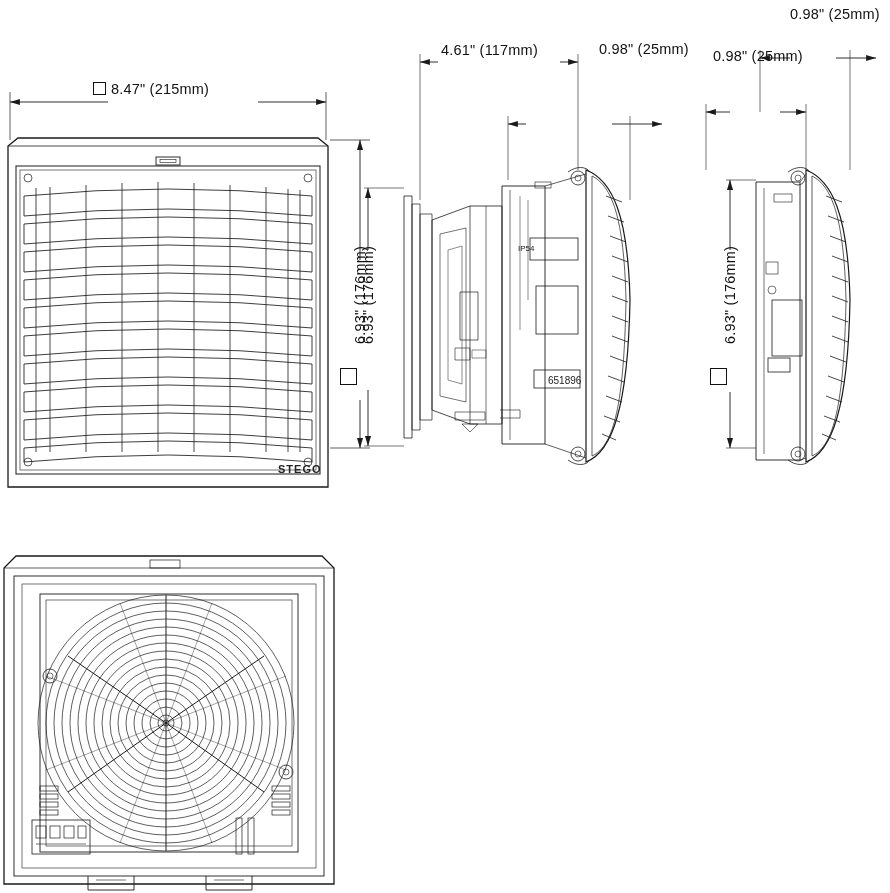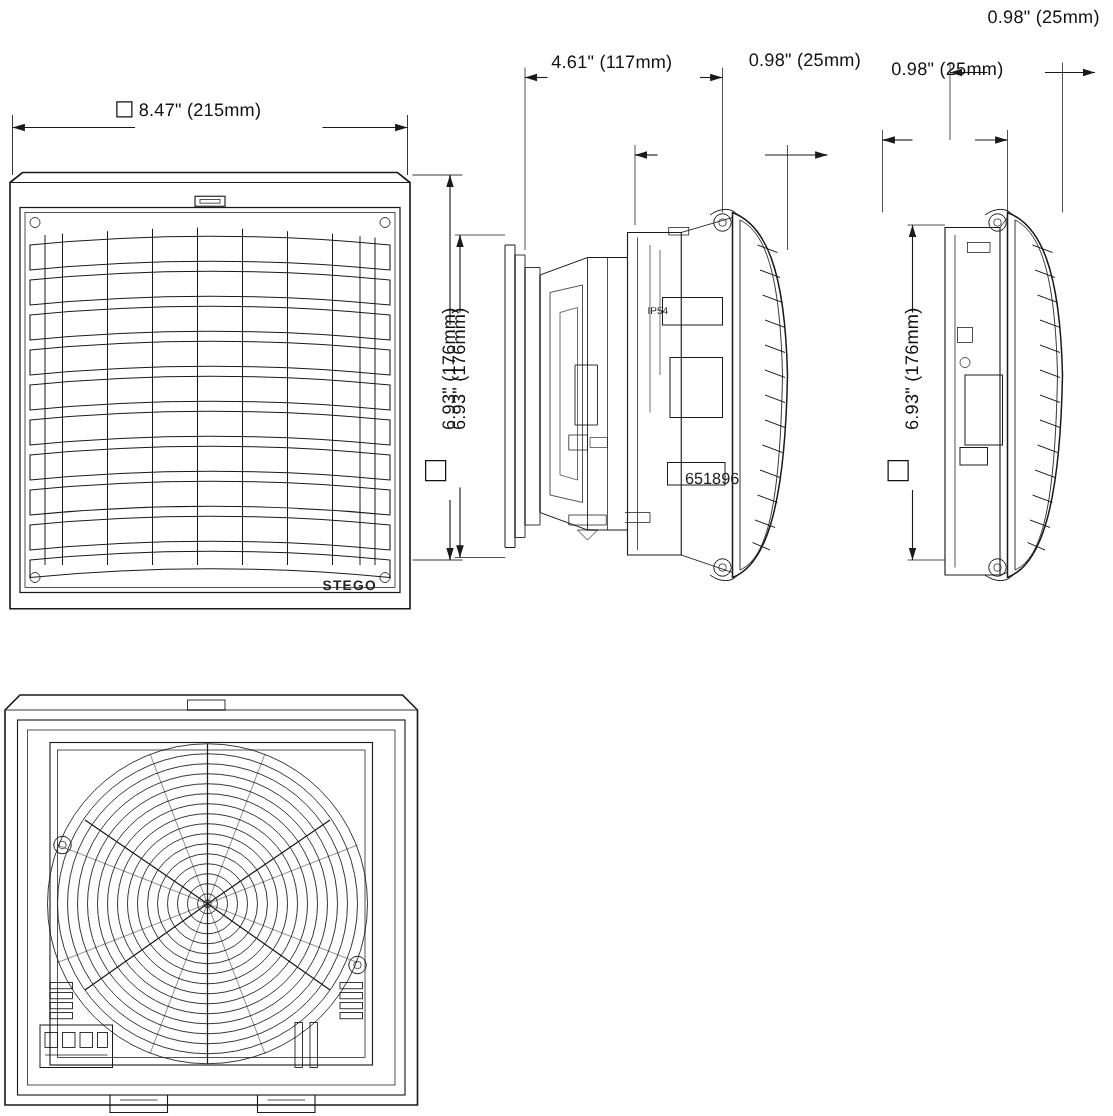--- a/index.html
+++ b/index.html
@@ -389,17 +389,17 @@
   <span>0.98" (25mm)</span>
 </div>
 
 <div class="dim-label vert" style="left:722px; top:344px; transform: rotate(-90deg);">
   <span>6.93" (176mm)</span>
 </div>
 <div style="position:absolute; left:710px; top:368px;">
   <span class="sq-glyph big"></span>
 </div>
 
-<div class="brand" style="left:258px; top:463px;">STEGO</div>
-
-<div class="tiny" style="left:548px; top:375px; font-size:13px;">651896</div>
+<div class="brand" style="left:278px; top:463px;">STEGO</div>
+
+<div class="tiny" style="left:548px; top:375px; font-size:10px;">651896</div>
 
 <div class="tiny" style="left:518px; top:244px; font-size:8px;">IP54</div>
 
 </body></html>

